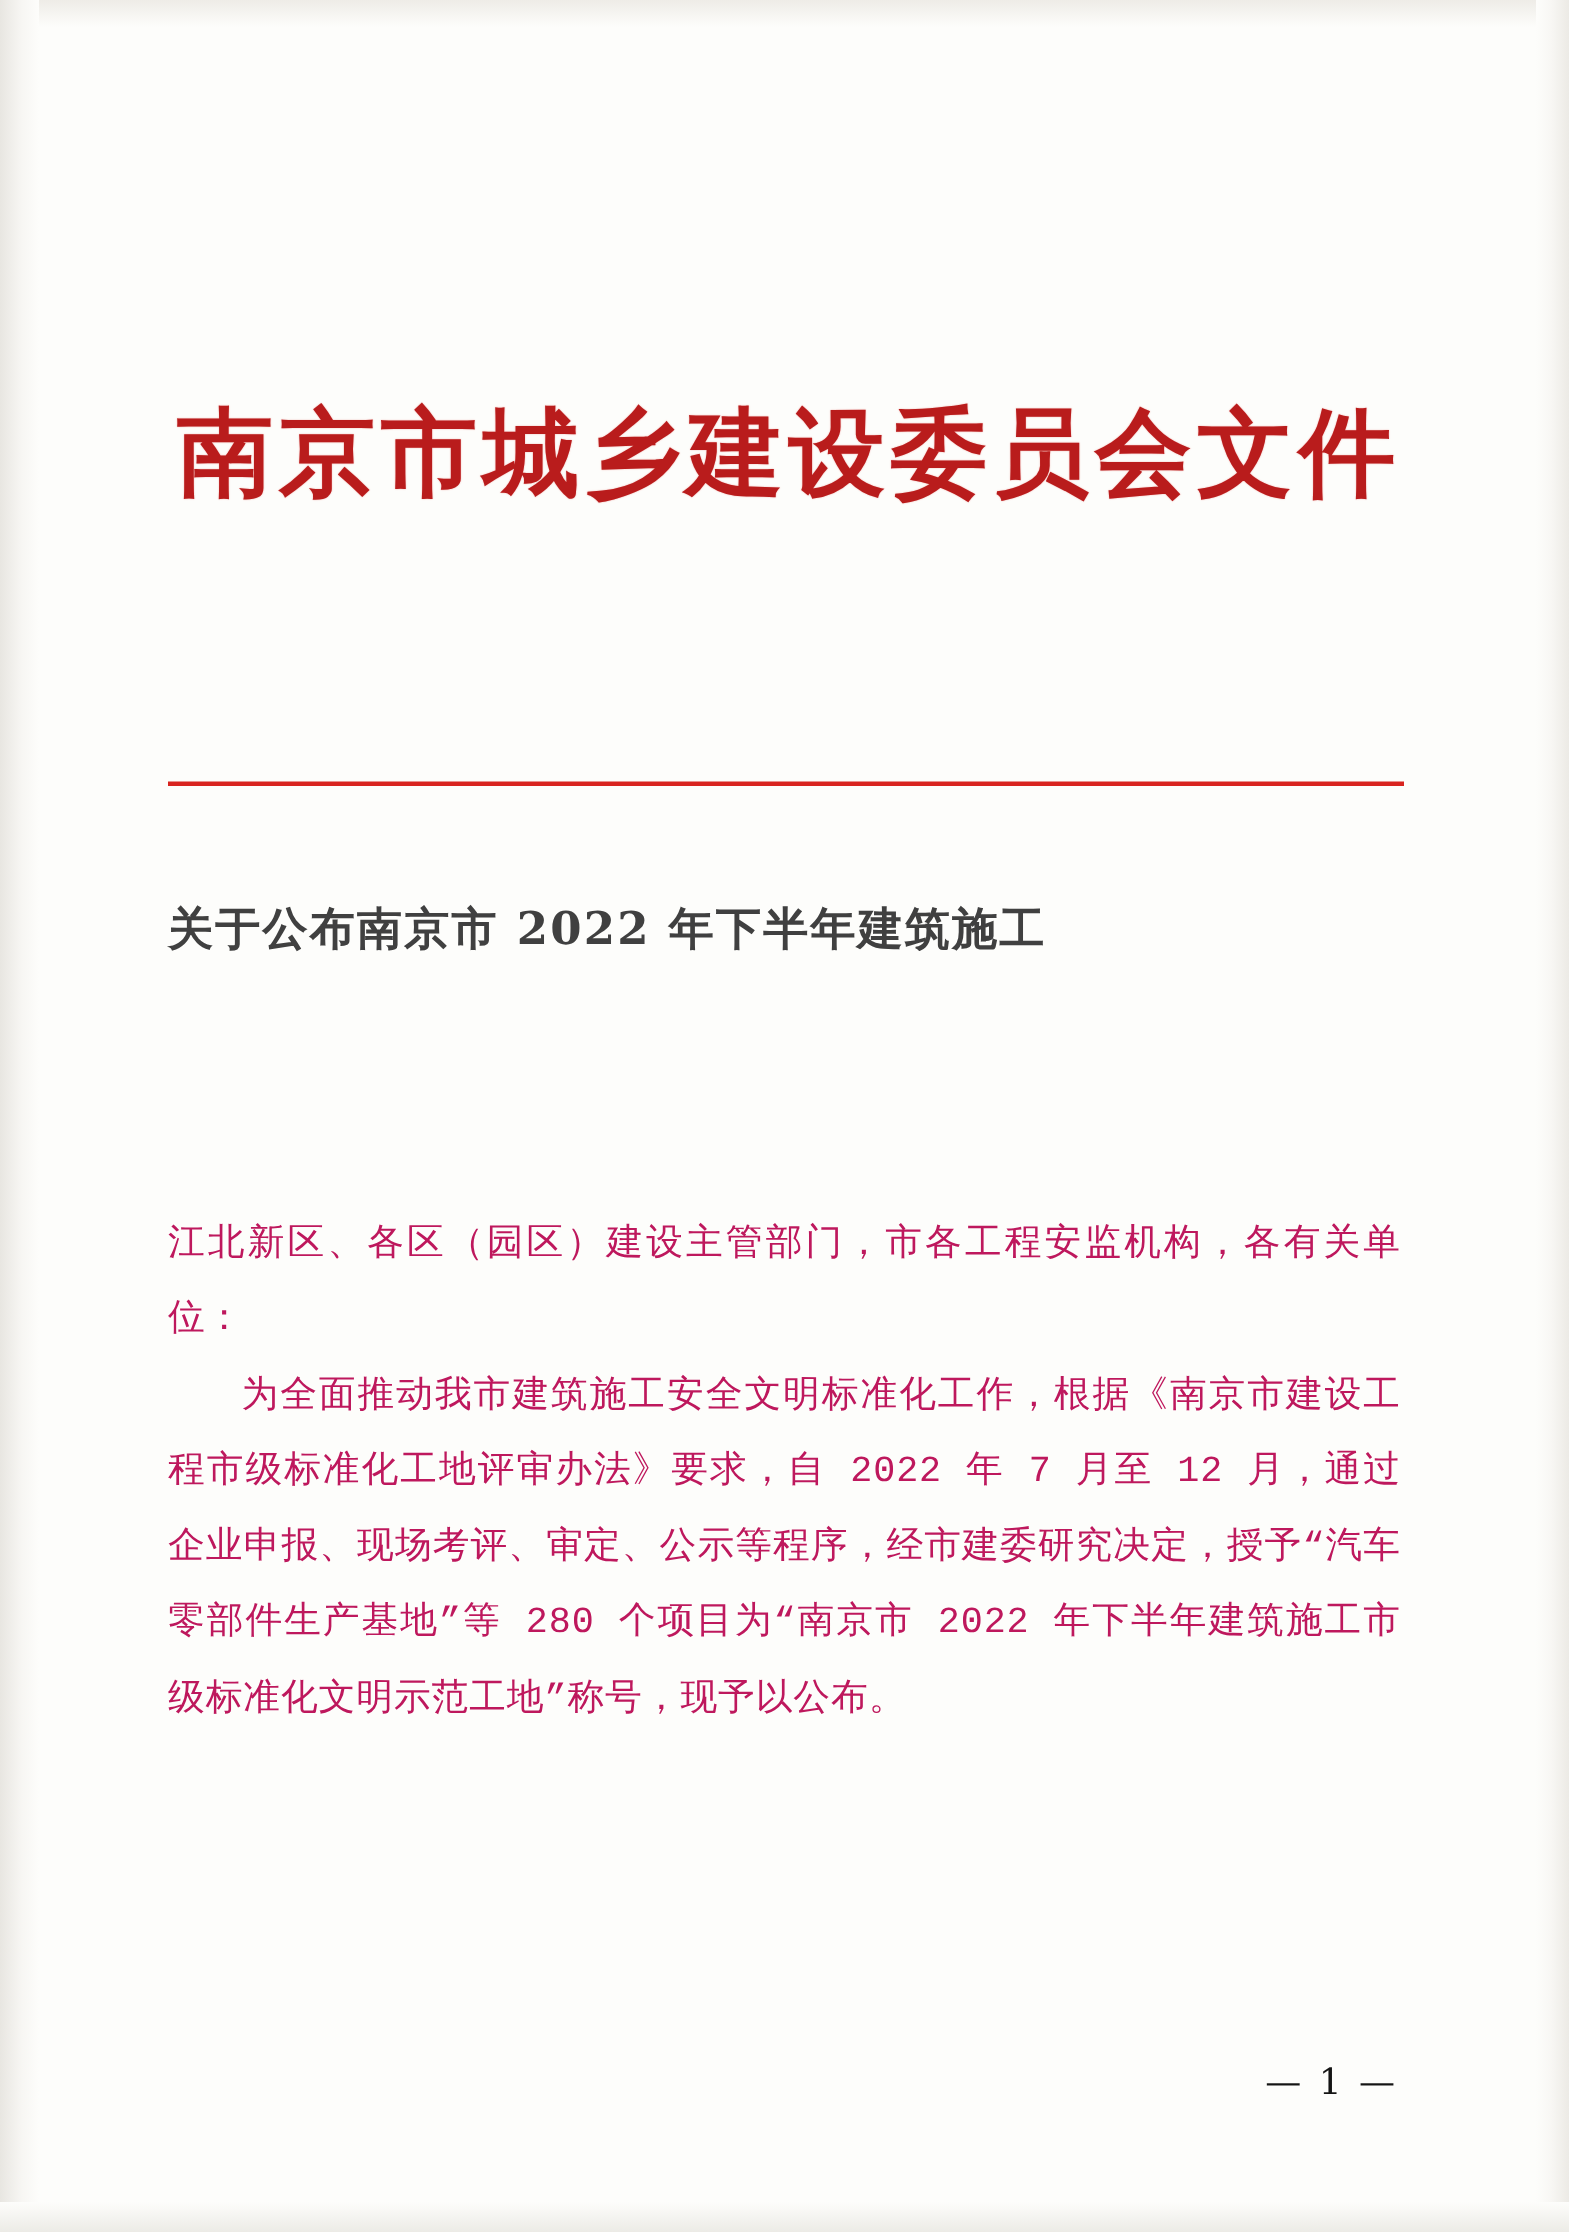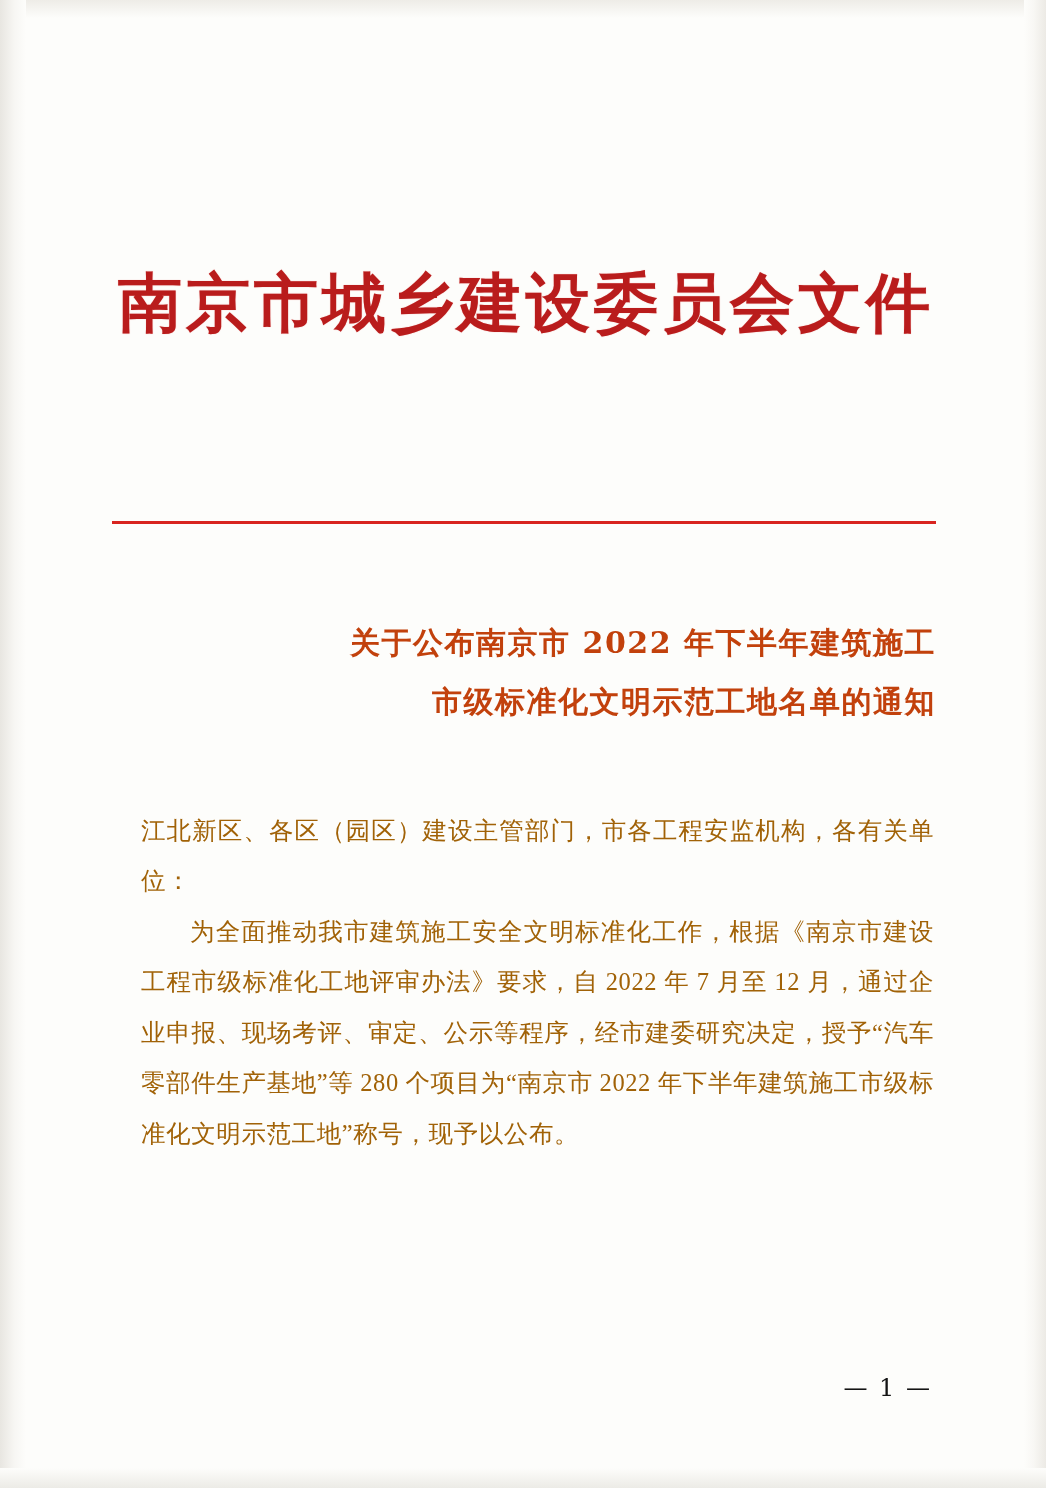--- a/index.html
+++ b/index.html
@@ -89,48 +89,47 @@
     position: absolute;
     top: 521px;
     left: 0;
     right: 0;
     height: 3px;
     background: #d8241f;
   }
 
   .doc-title {
     position: absolute;
-    top: 614px;
+    top: 591px;
     left: 0;
     right: 0;
-    text-align: right;
+    text-align: left;
     font-family: "DejaVu Serif", serif;
     font-weight: bold;
     font-size: 30px;
-    color: #c2410c;
+    color: #404040;
     line-height: 1.95;
     letter-spacing: 1.5px;
   }
   .doc-title .line2 {
     display: block;
   }
 
   .body-text {
     position: absolute;
     top: 806px;
     left: 0;
     right: 2px;
-    font-family: Liberation Serif, serif;
+    font-family: Liberation Mono, monospace;
     font-size: 24.5px;
-    color: #a16207;
+    color: #be185d;
     line-height: 2.06;
     text-align: justify;
     text-justify: inter-ideograph;
     letter-spacing: 0.6px;
-    margin-left: 29px;
   }
   .body-text p {
     margin: 0;
   }
   .body-text p.indent {
     text-indent: 2em;
   }
 
   .page-number {
     position: absolute;
@@ -153,21 +152,20 @@
 
   <div class="content">
 
     <div class="masthead">南京市城乡建设委员会文件</div>
 
 
     <div class="red-rule"></div>
 
     <div class="doc-title">
       <span class="line1">关于公布南京市 2022 年下半年建筑施工</span>
-      <span class="line2">市级标准化文明示范工地名单的通知</span>
     </div>
 
     <div class="body-text">
       <p class="recipient">江北新区、各区（园区）建设主管部门，市各工程安监机构，各有关单位：</p>
       <p class="indent">为全面推动我市建筑施工安全文明标准化工作，根据《南京市建设工程市级标准化工地评审办法》要求，自 2022 年 7 月至 12 月，通过企业申报、现场考评、审定、公示等程序，经市建委研究决定，授予“汽车零部件生产基地”等 280 个项目为“南京市 2022 年下半年建筑施工市级标准化文明示范工地”称号，现予以公布。</p>
     </div>
 
     <div class="page-number">— 1 —</div>
 
   </div>

